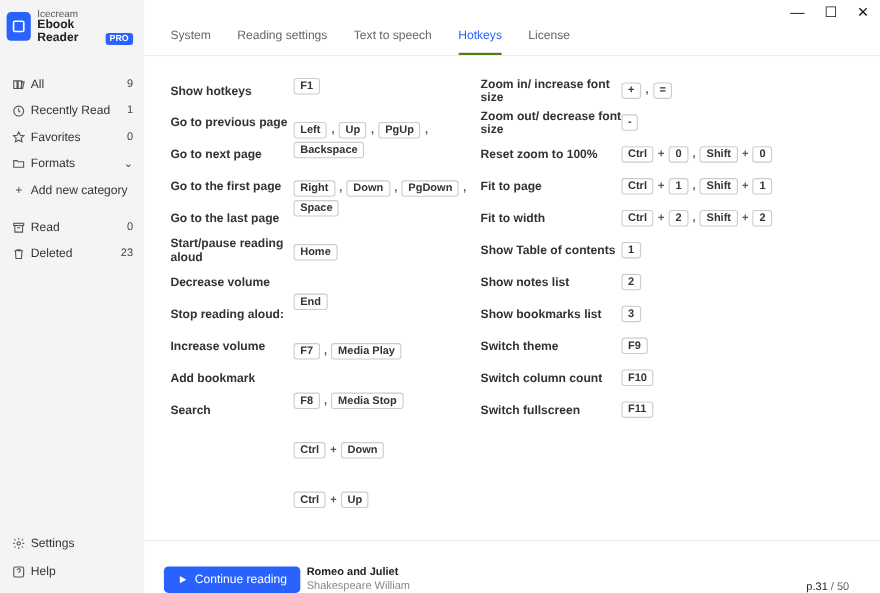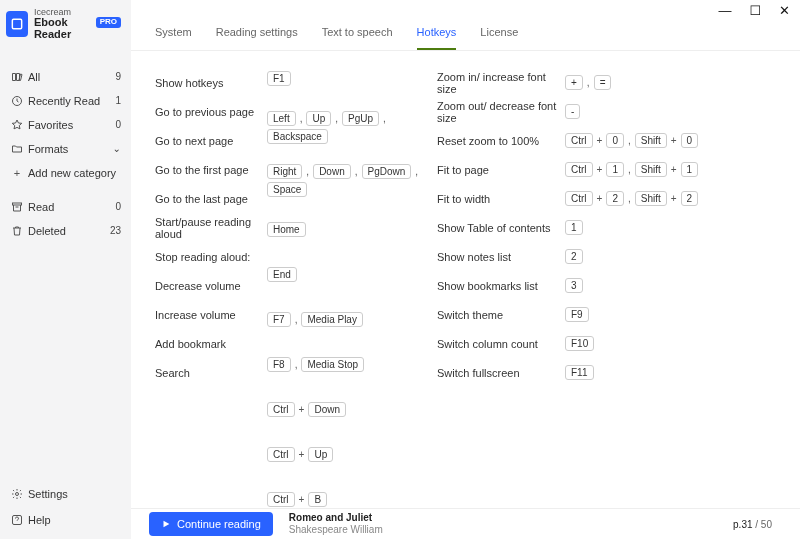--- a/index.html
+++ b/index.html
@@ -4,46 +4,46 @@
 <style>
   * { box-sizing: border-box; margin: 0; padding: 0; font-family: "Segoe UI", Arial, sans-serif; }
   body { width: 800px; height: 539px; background: #fff; color: #333; overflow: hidden; }
   .app { display: flex; height: 100%; }
   .sidebar { width: 131px; background: #f4f4f5; display: flex; flex-direction: column; }
   .brand { display: flex; align-items: center; gap: 6px; padding: 8px 10px 10px 6px; }
   .brand-logo { width: 26px; height: 26px; background: #2962ff; border-radius: 4px; display:flex; align-items:center; justify-content:center; }
   .brand-logo svg { width:14px; height:14px; }
   .brand-text { display:flex; flex-direction:column; line-height:1.05; }
   .brand-name1 { font-size: 9px; color:#555; }
-  .brand-name2 { font-size: 11px; font-weight:600; color:#222; display:flex; align-items:flex-start; gap:4px;}
+  .brand-name2 { font-size: 11px; font-weight:600; color:#222; display:flex; align-items:flex-end; gap:4px;}
   .pro-badge { font-size:8px; background:#2962ff; color:#fff; padding:1px 4px; border-radius:3px; font-weight:700;}
   .nav { margin-top:14px; }
   .nav-item { display:flex; align-items:center; padding: 6px 10px 6px 10px; font-size:11px; color:#333; gap:4px; cursor:pointer; position:relative;}
   .nav-item .ic { width:14px; display:flex; justify-content:center; color:#555;}
   .nav-item .count { margin-left:auto; font-size:10px; color:#444; }
   .nav-sep { height:10px; }
   .sidebar-bottom { margin-top:auto; padding-bottom:6px;}
   .sidebar-bottom .nav-item { padding:7px 10px; }
   .main { flex:1; display:flex; flex-direction:column; position:relative;}
   .titlebar { display:flex; justify-content:flex-end; gap:18px; padding:4px 10px 0 0; height:20px;}
   .titlebar span { font-size:13px; color:#111; cursor:pointer; line-height:1;}
   .tabs { display:flex; gap:24px; padding: 6px 0 0 24px; border-bottom:1px solid #eee; font-size:11px; color:#666;}
   .tab { padding:0 0 10px 0; cursor:pointer; }
   .tab.active { color:#2962ff; border-bottom:2px solid #4d7c0f; }
   .content { flex:1; display:flex; padding: 20px 0 0 24px; overflow:auto;}
   .col { display:flex; flex-direction:column; gap:6px; }
   .col1-labels { width:112px; }
   .col1-keys { width:170px;gap:30px; }
   .col2-labels { width:128px; }
   .col2-keys { }
-  .row { display:flex; align-items:center; height:23px; font-size:11px; color:#333;}
+  .row { display:flex; align-items:center; height:23px; font-size:11px; color:#333;font-weight:bold;}
   .keys { display:flex; align-items:center; gap:3px; flex-wrap:wrap;}
   .key { border:1px solid #ccc; border-radius:3px; padding:1px 5px; font-size:10px; background:#fff; color:#333;}
   .joiner, .comma { font-size:10px; color:#555; padding:0 1px;}
-  .footer { height:31px; border-top:1px solid #eee; display:flex; align-items:center; padding:0 28px 0 18px; gap:16px;}
+  .footer { height:48px; border-top:1px solid #eee; display:flex; align-items:flex-end; padding:0 28px 0 18px; gap:6px;}
   .continue-btn { background:#2962ff; color:#fff; border:none; border-radius:4px; font-size:11px; padding:6px 12px; display:flex; align-items:center; gap:6px; cursor:pointer;}
   .continue-btn svg{width:10px;height:10px;}
   .book-info { display:flex; flex-direction:column; line-height:1.2;}
   .book-title { font-size:10px; font-weight:600; color:#222;}
   .book-author { font-size:10px; color:#888;}
   .page-count { margin-left:auto; font-size:10px; color:#666;}
   .page-count .cur{color:#222;}
 </style>
 </head>
 <body>
@@ -167,22 +167,22 @@
       </div>
 
     <div class="content">
       <div class="col col1-labels" id="left-labels">
           <div class="row">Show hotkeys</div>
           <div class="row">Go to previous page</div>
           <div class="row">Go to next page</div>
           <div class="row">Go to the first page</div>
           <div class="row">Go to the last page</div>
           <div class="row">Start/pause reading aloud</div>
+          <div class="row">Decrease volume</div>
           <div class="row">Stop reading aloud:</div>
-          <div class="row">Decrease volume</div>
           <div class="row">Increase volume</div>
           <div class="row">Add bookmark</div>
           <div class="row">Search</div>
         </div>
       <div class="col col1-keys" id="left-keys">
           <div class="row">
             <div class="keys">
               <span class="key">F1</span>
             </div>
           </div>

